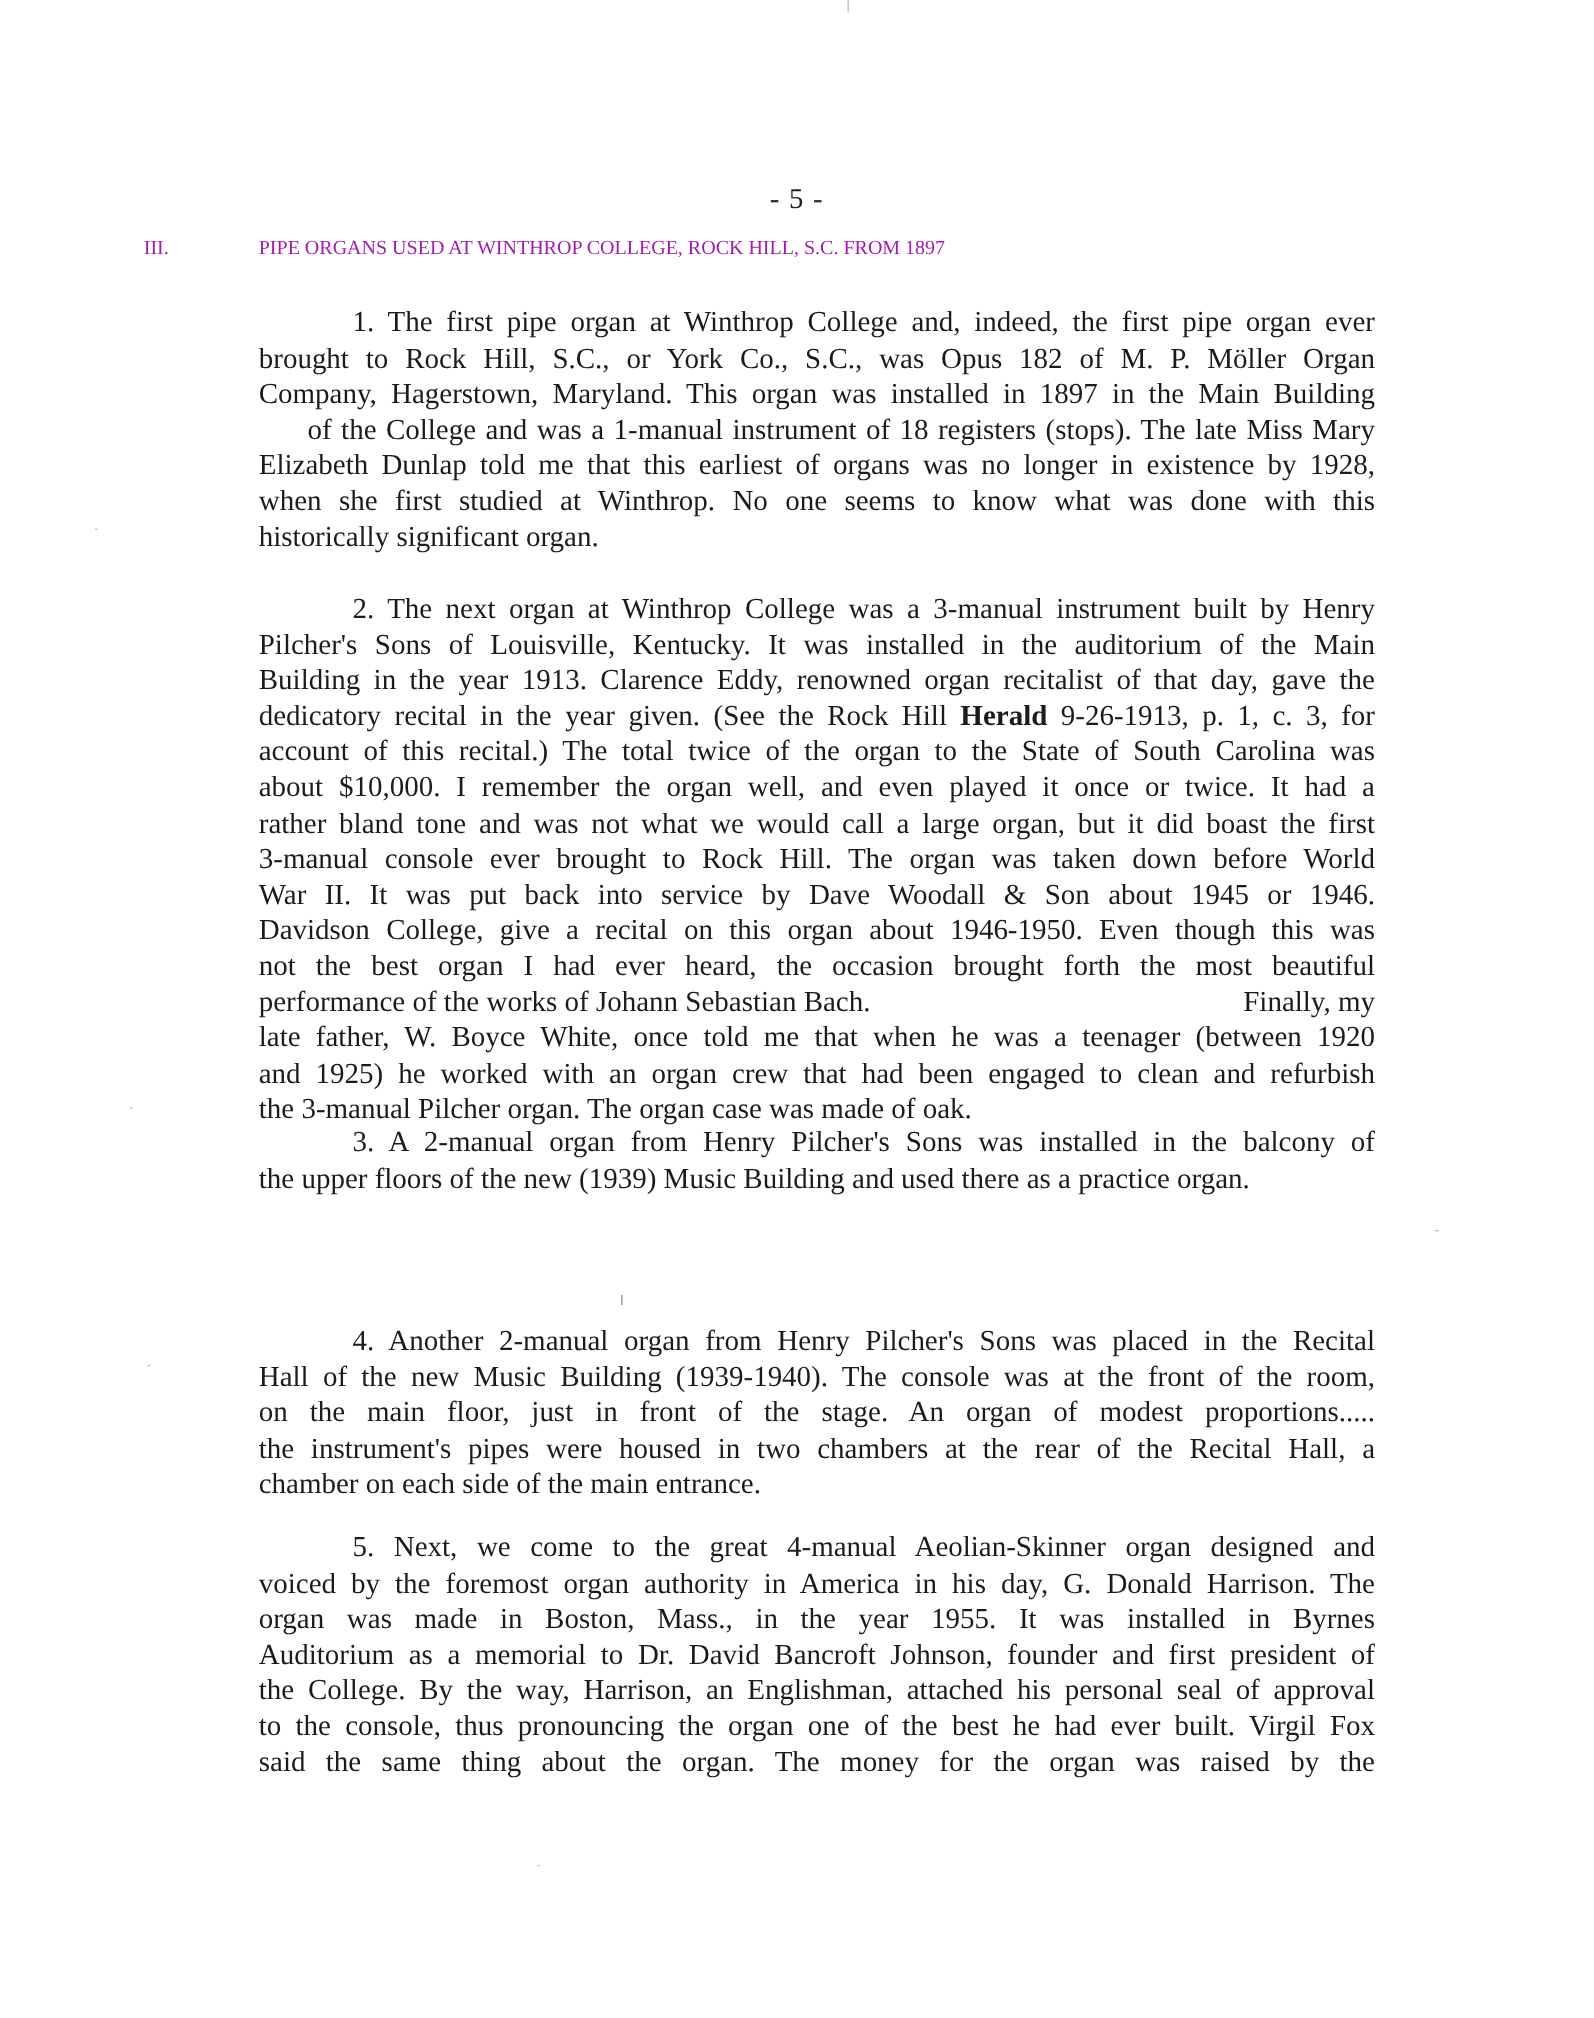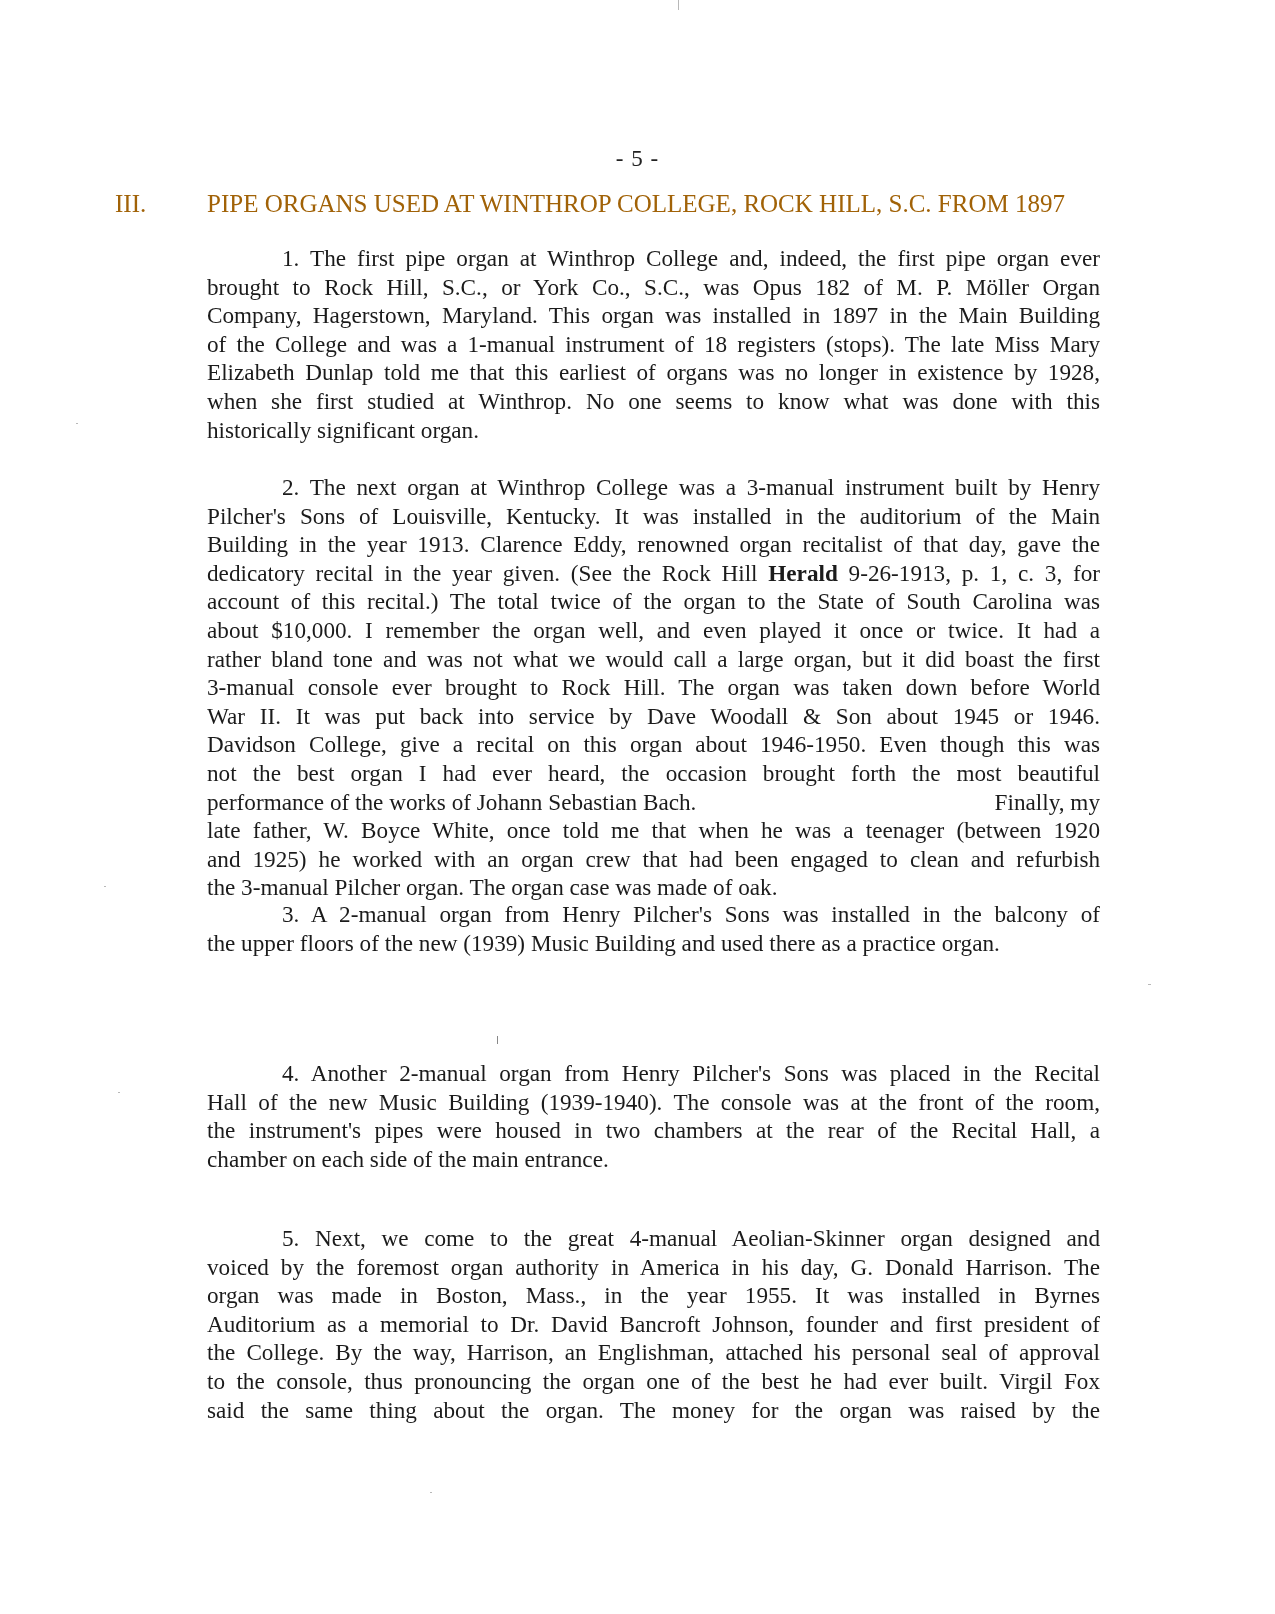--- a/index.html
+++ b/index.html
@@ -30,22 +30,22 @@
       text-align: center;
       font-size: 23px;
       letter-spacing: 1px;
       color: #222;
     }
     .section-heading {
       position: absolute;
       top: 190px;
       left: 115px;
       width: 1000px;
-      font-size: 25px;
-      color: #a16207;
+      font-size: 16px;
+      color: #a21caf;
       white-space: nowrap;
     }
     .section-heading .roman {
       display: inline-block;
       width: 92px;
     }
     .body-text {
       position: absolute;
       left: 207px;
       width: 893px;
@@ -102,21 +102,21 @@
   <div class="page-number">- 5 -</div>
 
   <div class="section-heading">
     <span class="roman">III.</span><span>PIPE ORGANS USED AT WINTHROP COLLEGE, ROCK HILL, S.C. FROM 1897</span>
   </div>
 
   <div class="body-text" id="p1">
     <span class="line indent" style="word-spacing: 0px;">1.  The first pipe organ at Winthrop College and, indeed, the first pipe organ ever</span>
     <span class="line" style="word-spacing: 0px;">brought to Rock Hill, S.C., or York Co., S.C., was Opus 182 of M. P. Möller Organ</span>
     <span class="line" style="word-spacing: 0px;">Company, Hagerstown, Maryland.  This organ was installed in 1897 in the Main Building</span>
-    <span class="line" style="word-spacing: 0px;">of the College and was a 1-manual instrument of 18 registers (stops).  The late Miss Mary</span>
+    <span class="line" style="word-spacing: 0px; margin-left: 39px;">of the College and was a 1-manual instrument of 18 registers (stops).  The late Miss Mary</span>
     <span class="line" style="word-spacing: 0px;">Elizabeth Dunlap told me that this earliest of organs was no longer in existence by 1928,</span>
     <span class="line" style="word-spacing: 0px;">when she first studied at Winthrop.  No one seems to know what was done with this</span>
     <span class="line last">historically significant organ.</span>
   </div>
 
   <div class="body-text" id="p2">
     <span class="line indent" style="word-spacing: 0px;">2.  The next organ at Winthrop College was a 3-manual instrument built by Henry</span>
     <span class="line" style="word-spacing: 0px;">Pilcher's Sons of Louisville, Kentucky.  It was installed in the auditorium of the Main</span>
     <span class="line" style="word-spacing: 0px;">Building in the year 1913.  Clarence Eddy, renowned organ recitalist of that day, gave the</span>
     <span class="line" style="word-spacing: 0px;"><span>dedicatory recital in the year given.  (See the Rock Hill </span><span class="bold">Herald</span><span> 9-26-1913, p. 1, c. 3, for</span></span>
@@ -137,20 +137,21 @@
   </div>
 
   <div class="body-text" id="p3">
     <span class="line indent" style="word-spacing: 0px;">3.  A 2-manual organ from Henry Pilcher's Sons was installed in the balcony of</span>
     <span class="line last">the upper floors of the new (1939) Music Building and used there as a practice organ.</span>
   </div>
 
   <div class="body-text" id="p4">
     <span class="line indent" style="word-spacing: 0px;">4.  Another 2-manual organ from Henry Pilcher's Sons was placed in the Recital</span>
     <span class="line" style="word-spacing: 0px;">Hall of the new Music Building (1939-1940).  The console was at the front of the room,</span>
+    <span class="line" style="word-spacing: 0px;">on the main floor, just in front of the stage.  An organ of modest proportions.....</span>
     <span class="line" style="word-spacing: 0px;">the instrument's pipes were housed in two chambers at the rear of the Recital Hall, a</span>
     <span class="line last">chamber on each side of the main entrance.</span>
   </div>
 
   <div class="body-text" id="p5">
     <span class="line indent" style="word-spacing: 0px;">5.  Next, we come to the great 4-manual Aeolian-Skinner organ designed and</span>
     <span class="line" style="word-spacing: 0px;">voiced by the foremost organ authority in America in his day, G. Donald Harrison.  The</span>
     <span class="line" style="word-spacing: 0px;">organ was made in Boston, Mass., in the year 1955.  It was installed in Byrnes</span>
     <span class="line" style="word-spacing: 0px;">Auditorium as a memorial to Dr. David Bancroft Johnson, founder and first president of</span>
     <span class="line" style="word-spacing: 0px;">the College.  By the way, Harrison, an Englishman, attached his personal seal of approval</span>

